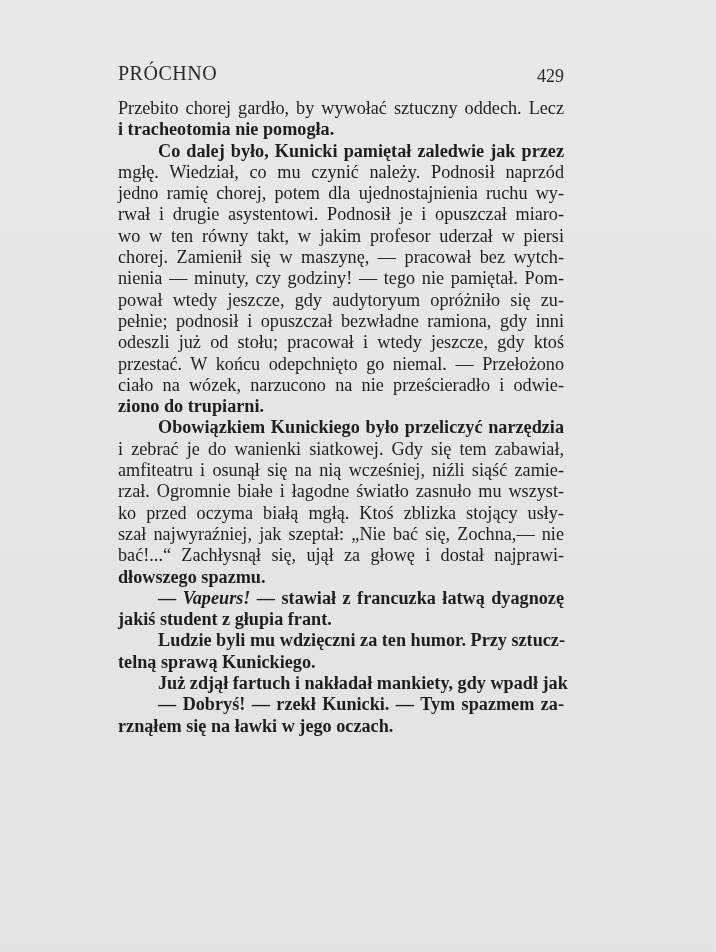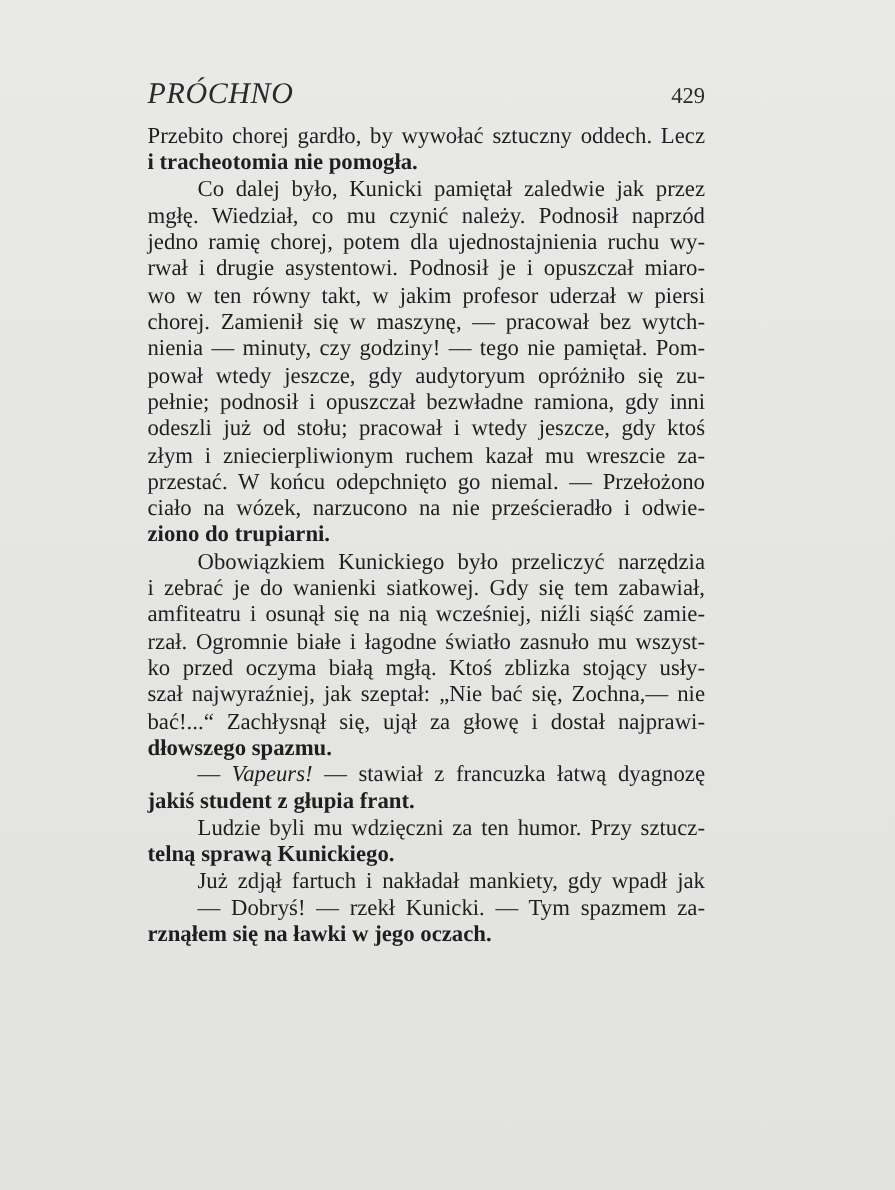--- a/index.html
+++ b/index.html
@@ -25,22 +25,21 @@
       position: absolute;
       left: 118px;
       top: 62px;
       width: 446px;
       height: 24px;
     }
     .running-title {
       position: absolute;
       left: 0;
       top: 0;
-      font-style: italic;
-      font-size: 24px;
+      font-size: 20px;
       letter-spacing: 0.5px;
       color: #2a2a2a;
     }
     .page-number {
       position: absolute;
       right: 0;
       top: 4px;
       font-size: 18px;
       color: #2a2a2a;
     }
@@ -58,20 +57,21 @@
       text-align: justify;
       text-align-last: justify;
       height: 21.3px;
     }
     .line.last {
       text-align-last: left;
       font-weight: bold;
     }
     .line.indent {
       padding-left: 40px;
+      font-weight: bold;
     }
     .italic {
       font-style: italic;
     }
   </style>
 </head>
 <body>
 
 <div class="page">
   <div class="running-head">
@@ -85,21 +85,20 @@
     <span class="line indent">Co dalej było, Kunicki pamiętał zaledwie jak przez</span>
     <span class="line">mgłę. Wiedział, co mu czynić należy. Podnosił naprzód</span>
     <span class="line">jedno ramię chorej, potem dla ujednostajnienia ruchu wy-</span>
     <span class="line">rwał i drugie asystentowi. Podnosił je i opuszczał miaro-</span>
     <span class="line">wo w ten równy takt, w jakim profesor uderzał w piersi</span>
     <span class="line">chorej. Zamienił się w maszynę, — pracował bez wytch-</span>
     <span class="line">nienia — minuty, czy godziny! — tego nie pamiętał. Pom-</span>
     <span class="line">pował wtedy jeszcze, gdy audytoryum opróżniło się zu-</span>
     <span class="line">pełnie; podnosił i opuszczał bezwładne ramiona, gdy inni</span>
     <span class="line">odeszli już od stołu; pracował i wtedy jeszcze, gdy ktoś</span>
-    <span class="line">złym i zniecierpliwionym ruchem kazał mu wreszcie za-</span>
     <span class="line">przestać. W końcu odepchnięto go niemal. — Przełożono</span>
     <span class="line">ciało na wózek, narzucono na nie prześcieradło i odwie-</span>
     <span class="line last">ziono do trupiarni.</span>
     <span class="line indent">Obowiązkiem Kunickiego było przeliczyć narzędzia</span>
     <span class="line">i zebrać je do wanienki siatkowej. Gdy się tem zabawiał,</span>
     <span class="line">amfiteatru i osunął się na nią wcześniej, niźli siąść zamie-</span>
     <span class="line">rzał. Ogromnie białe i łagodne światło zasnuło mu wszyst-</span>
     <span class="line">ko przed oczyma białą mgłą. Ktoś zblizka stojący usły-</span>
     <span class="line">szał najwyraźniej, jak szeptał: „Nie bać się, Zochna,— nie</span>
     <span class="line">bać!...“ Zachłysnął się, ujął za głowę i dostał najprawi-</span>

